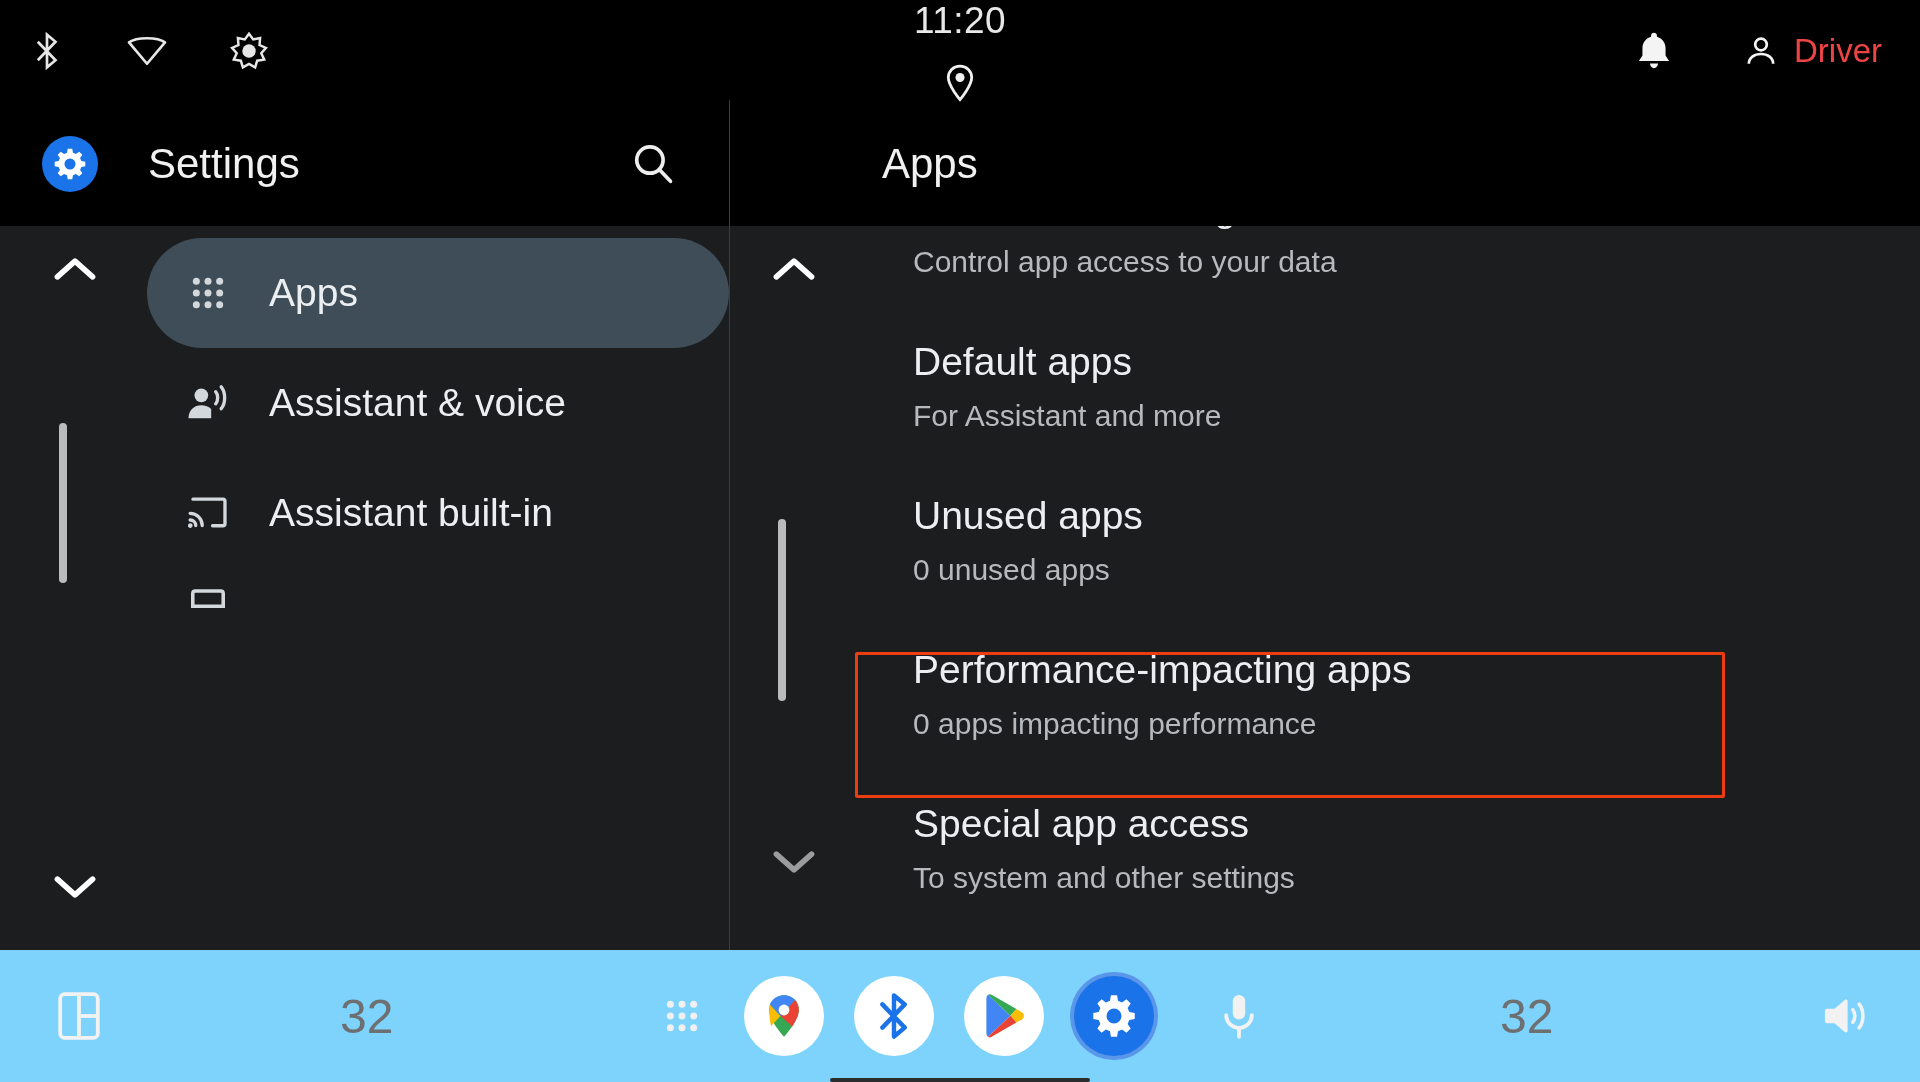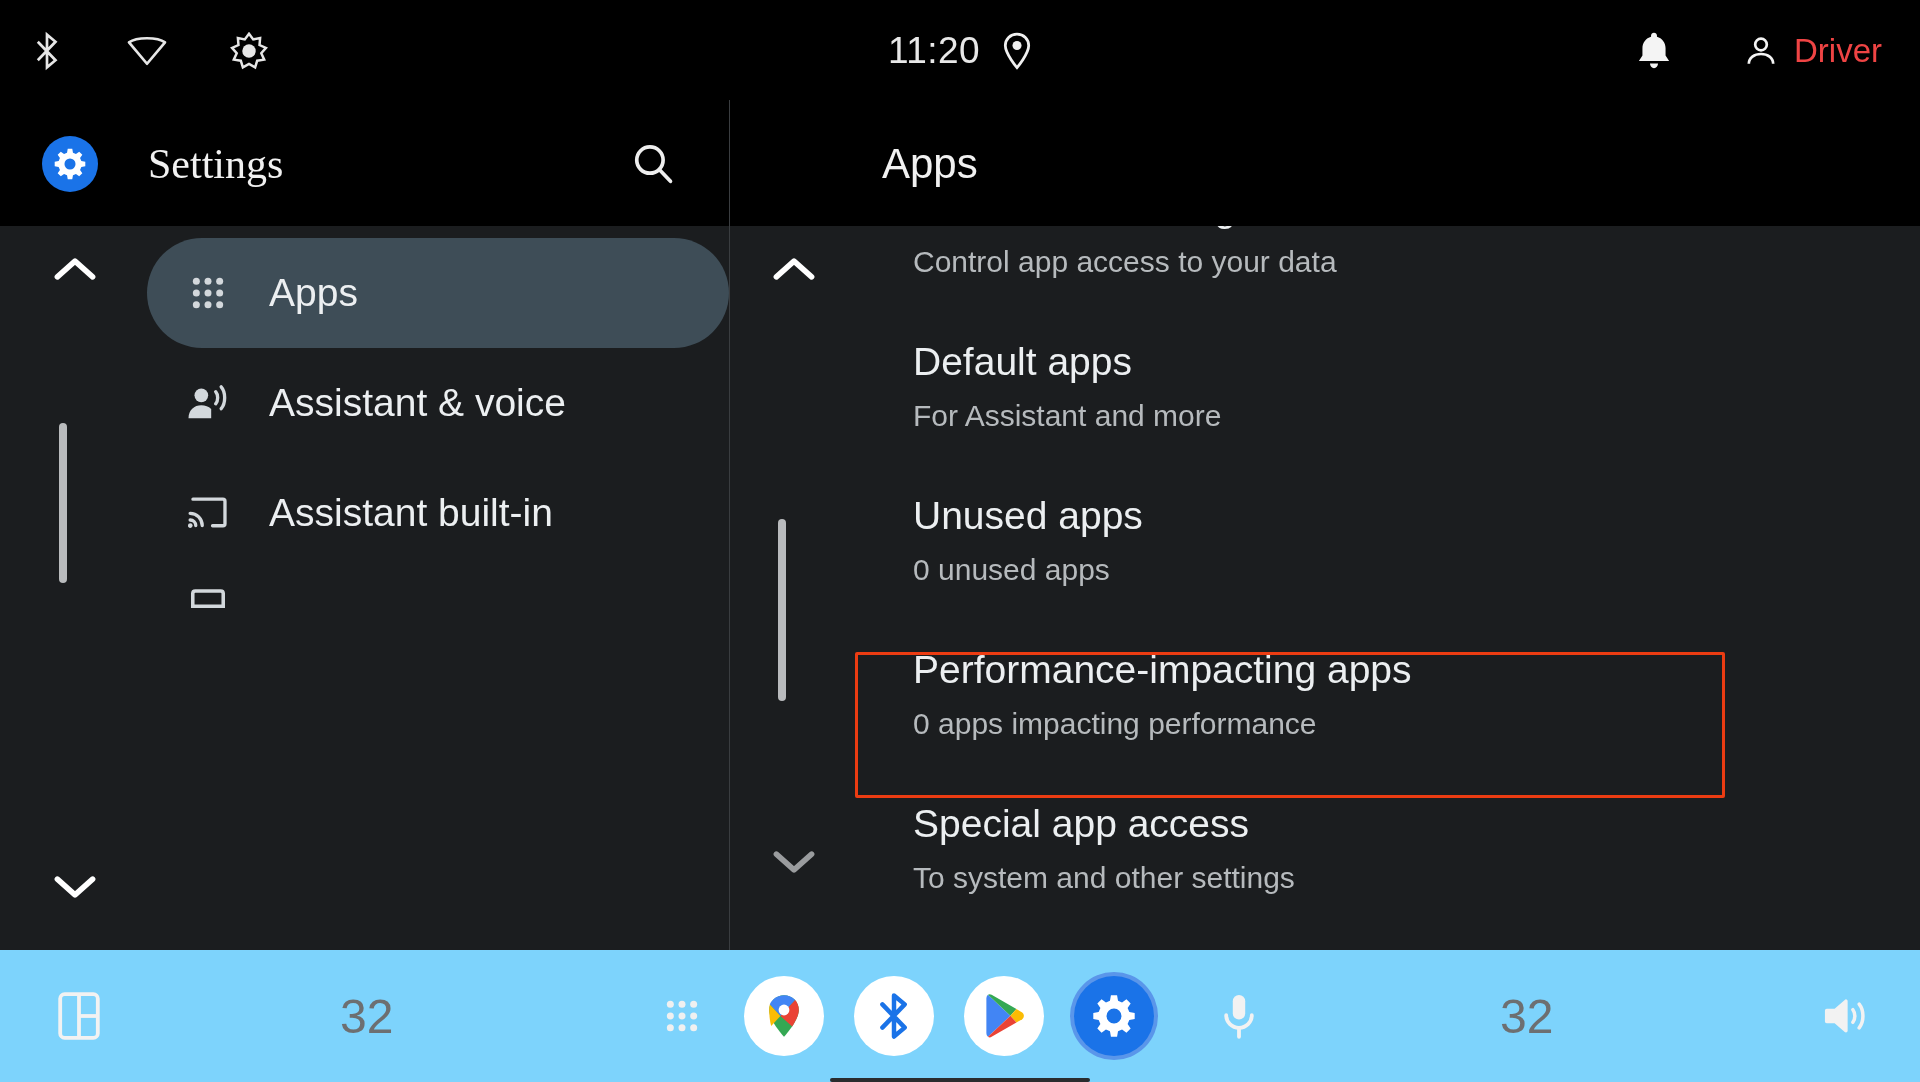--- a/index.html
+++ b/index.html
@@ -19,21 +19,21 @@
   .statusbar {
     position:absolute; left:0; top:0; width:1920px; height:102px;
     background:#000;
   }
   .sb-left {
     position:absolute; left:30px; top:0; height:102px;
     display:flex; align-items:center; gap:62px;
   }
   .sb-center {
     position:absolute; left:0; top:0; width:1920px; height:102px;
-    display:flex; align-items:center; justify-content:center; gap:22px;
+    display:flex; align-items:center; justify-content:center; gap:22px;flex-direction:column;
   }
   .sb-time {
     font-size:37px; color:#e8e8e8; letter-spacing:0.4px;
   }
   .sb-right {
     position:absolute; right:38px; top:0; height:102px;
     display:flex; align-items:center; gap:72px;
   }
   .sb-user { display:flex; align-items:center; gap:16px; }
   .sb-user-name { font-size:33px; color:#ef4444; font-weight:500; }
@@ -49,21 +49,21 @@
     display:flex; align-items:center;
   }
   .settings-badge {
     position:absolute; left:42px; top:50%; transform:translateY(-50%);
     width:56px; height:56px; border-radius:50%;
     background:#1a73e8;
     display:flex; align-items:center; justify-content:center;
   }
   .app-title {
     position:absolute; left:148px; top:50%; transform:translateY(-50%);
-    font-size:42px; color:#f1f1f1; font-weight:400;font-family:Liberation Serif, serif;
+    font-size:42px; color:#f1f1f1; font-weight:400;
   }
   .search-btn {
     position:absolute; left:625px; top:50%; transform:translateY(-50%);
     width:56px; height:56px;
     display:flex; align-items:center; justify-content:center;
     cursor:pointer;
   }
   .header-right {
     position:absolute; left:729px; top:0; width:1191px; height:124px;
     display:flex; align-items:center;

